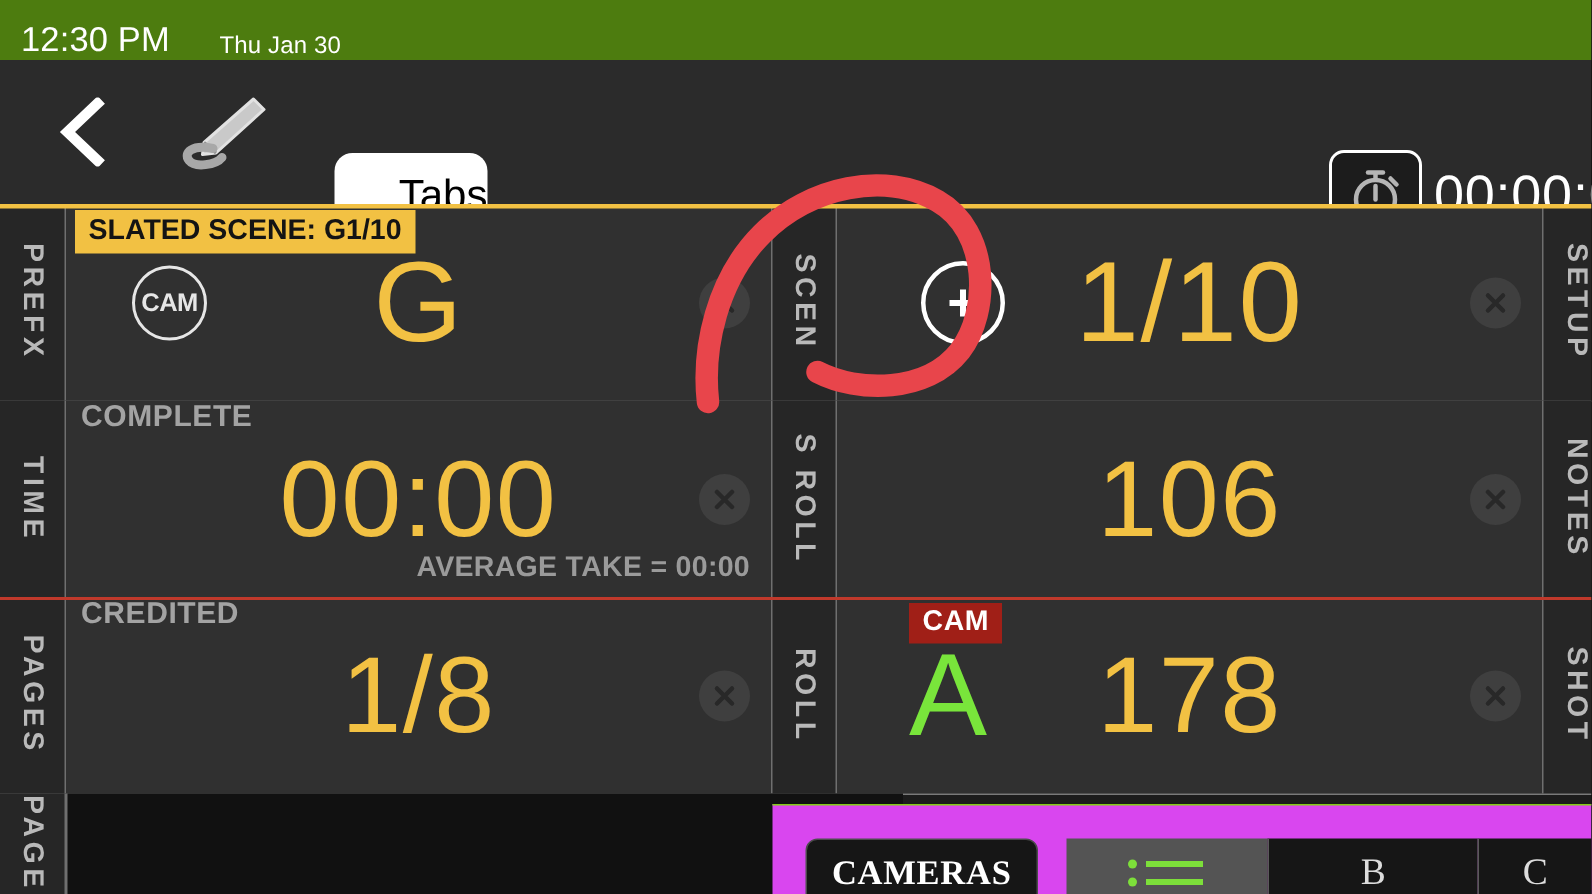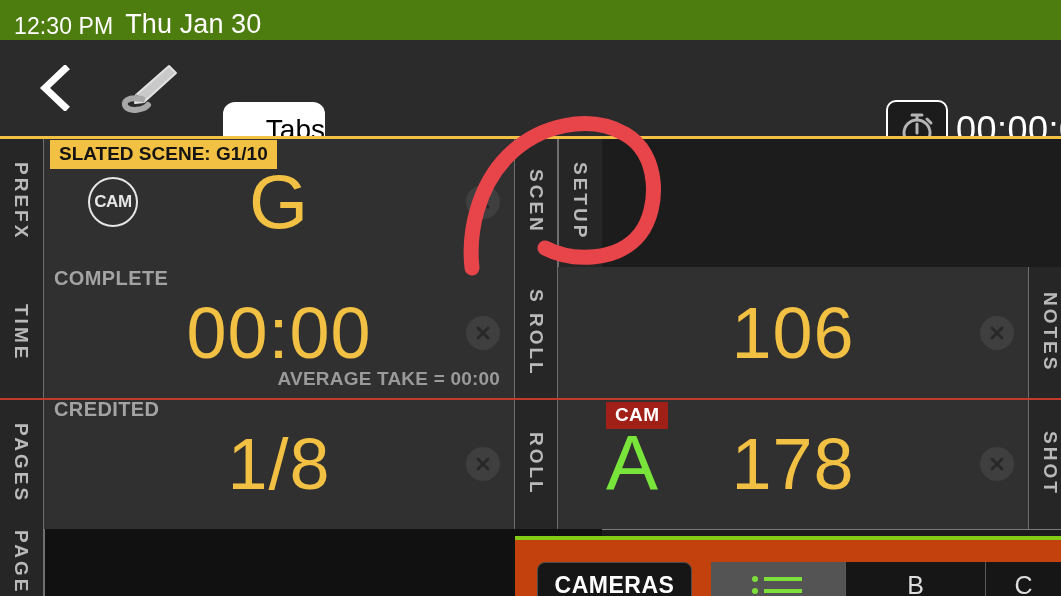--- a/index.html
+++ b/index.html
@@ -10,21 +10,21 @@
   }
   .screen{position:relative;width:1061px;height:596px;background:#1c1c1c;overflow:hidden;}
 
   
   .statusbar{
     position:absolute;left:0;top:0;width:1061px;height:40px;
     background:#4d7c0f;color:#ffffff;
     display:flex;align-items:flex-end;
   }
   .sb-time{font-size:23px;margin-left:14px;letter-spacing:.1px;}
-  .sb-date{font-size:27px;margin-left:12px;letter-spacing:.1px;}
+  .sb-date{font-size:16px;margin-left:33px;letter-spacing:.1px;}
 
   
   .toolbar{
     position:absolute;left:0;top:40px;width:1061px;height:96px;
     background:#2b2b2b;
   }
   .tb-back{
     position:absolute;left:30px;top:24px;width:48px;height:48px;
     display:flex;align-items:center;justify-content:center;
   }
@@ -120,21 +120,21 @@
   .roll-letter{
     position:absolute;left:48px;top:26px;
     color:#79e53b;font-size:78px;line-height:1;
   }
   .topline{position:absolute;left:0;top:0;width:1061px;height:3px;background:#f2c143;z-index:6;}
   .redline{position:absolute;left:0;width:1061px;height:2px;background:#c0392b;z-index:5;}
 
   
   .bottombar{
     position:absolute;left:515px;top:536px;width:546px;height:60px;
-    background:#c2410c;border-top:4px solid #84cc16;box-sizing:border-box;
+    background:#d946ef;border-top:1px solid #84cc16;box-sizing:border-box;font-family:Liberation Serif, serif;
   }
   .cambtn{
     position:absolute;left:22px;top:22px;width:155px;height:46px;
     border:1px solid #4c4c4c;border-radius:8px;background:#161616;
     color:#ffffff;font-size:23px;font-weight:bold;letter-spacing:.5px;
     display:flex;align-items:center;justify-content:center;box-sizing:border-box;
   }
   .seg{
     position:absolute;top:22px;height:46px;box-sizing:border-box;
     display:flex;align-items:center;justify-content:center;
@@ -199,20 +199,33 @@
         <div class="value value-lg">G</div>
         <div class="clearbtn">
           <svg width="18" height="18" viewBox="0 0 18 18">
             <path d="M4 4 L14 14 M14 4 L4 14" stroke="#282828" stroke-width="3" stroke-linecap="round"></path>
           </svg>
         </div>
       </div>
       <div class="rail rail-mid">
         <span class="rail-txt">SCEN</span>
       </div>
+      <div class="cell cell-right">
+        <div class="plus-badge">
+          <svg width="28" height="28" viewBox="0 0 28 28">
+            <path d="M14 5 L14 23 M5 14 L23 14" stroke="#ffffff" stroke-width="4" stroke-linecap="butt"></path>
+          </svg>
+        </div>
+        <div class="value value-lg">1/10</div>
+        <div class="clearbtn">
+          <svg width="18" height="18" viewBox="0 0 18 18">
+            <path d="M4 4 L14 14 M14 4 L4 14" stroke="#282828" stroke-width="3" stroke-linecap="round"></path>
+          </svg>
+        </div>
+      </div>
       <div class="rail rail-right">
         <span class="rail-txt">SETUP</span>
       </div>
     </div>
     <div class="row-sep" style="top:131px;"></div>
 
     <div class="row" style="top:0px;">
       <div class="rail rail-left">
         <span class="rail-txt">TIME</span>
       </div>

